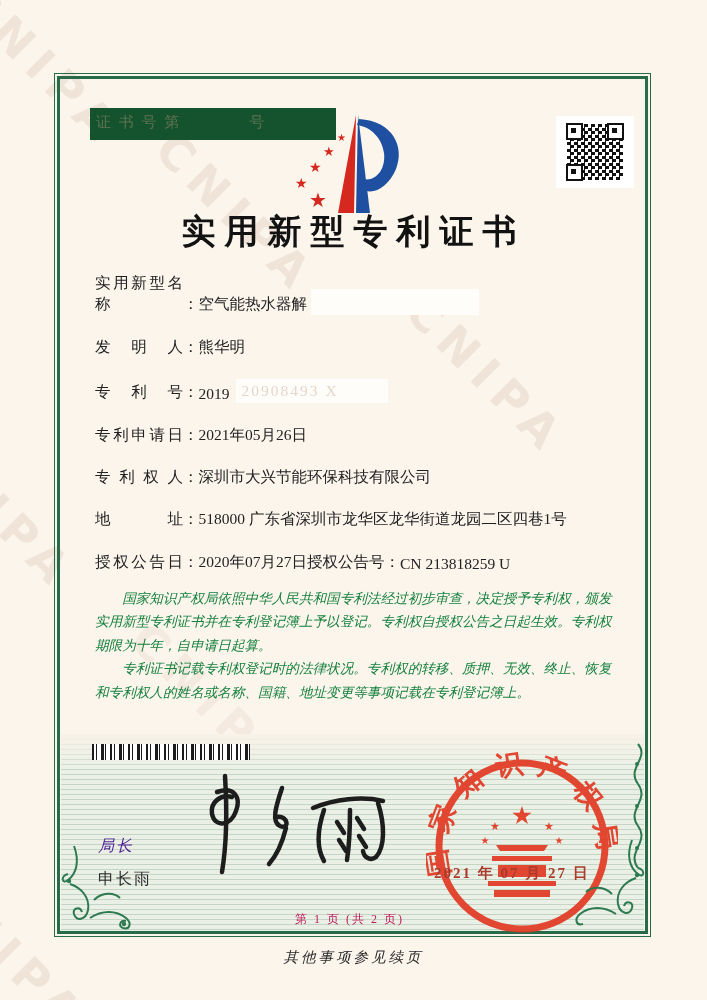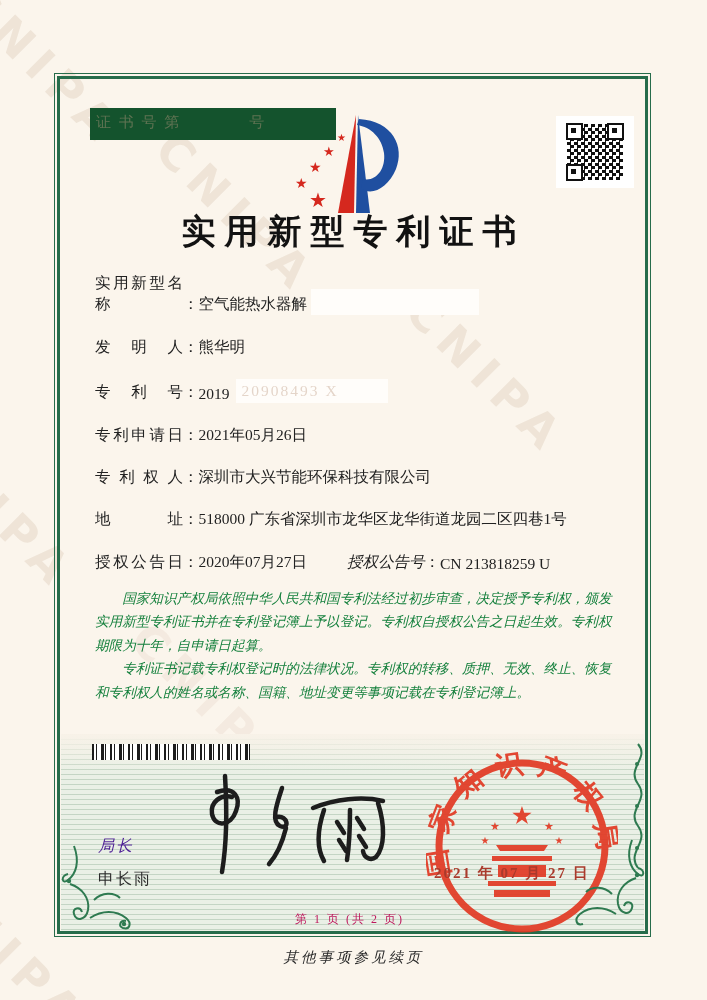--- a/index.html
+++ b/index.html
@@ -46,21 +46,21 @@
   .finder::after{content:"";position:absolute;left:3px;top:3px;width:5px;height:5px;background:#111;}
   .f1{left:-1px;top:-1px}.f2{right:-1px;top:-1px}.f3{left:-1px;bottom:-1px}
 
   
   .row{position:absolute;left:95px;width:540px;height:24px;font-size:15.5px;
        display:flex;align-items:flex-end;color:#222;}
   .lbl{display:inline-block;width:88px;text-align:justify;text-align-last:justify;flex:0 0 88px;}
   .colon{flex:0 0 14px;}
   .val{white-space:nowrap;}
   .r1{top:291px}.r2{top:334px}.r3{top:379px}.r4{top:422px}.r5{top:464px}.r6{top:506px}.r7{top:549px}
-  .lbl2{margin-left:40px;flex:0 0 auto;font-style:italic;}
+  .lbl2{flex:0 0 auto;}
   .name-redact{display:inline-block;width:168px;height:26px;background:#fffdfa;margin-left:4px;vertical-align:middle;}
   .pn-ghost{display:inline-block;background:#fffdfa;margin-left:6px;min-width:140px;
             color:rgba(187,153,128,0.40);letter-spacing:2px;padding:3px 6px;}
 
   
   .paras{position:absolute;left:95px;top:587px;width:527px;font-style:italic;
          font-size:13.6px;line-height:1.72;color:#15803d;}
   .paras p{margin:0;text-indent:2em;}
 
   

